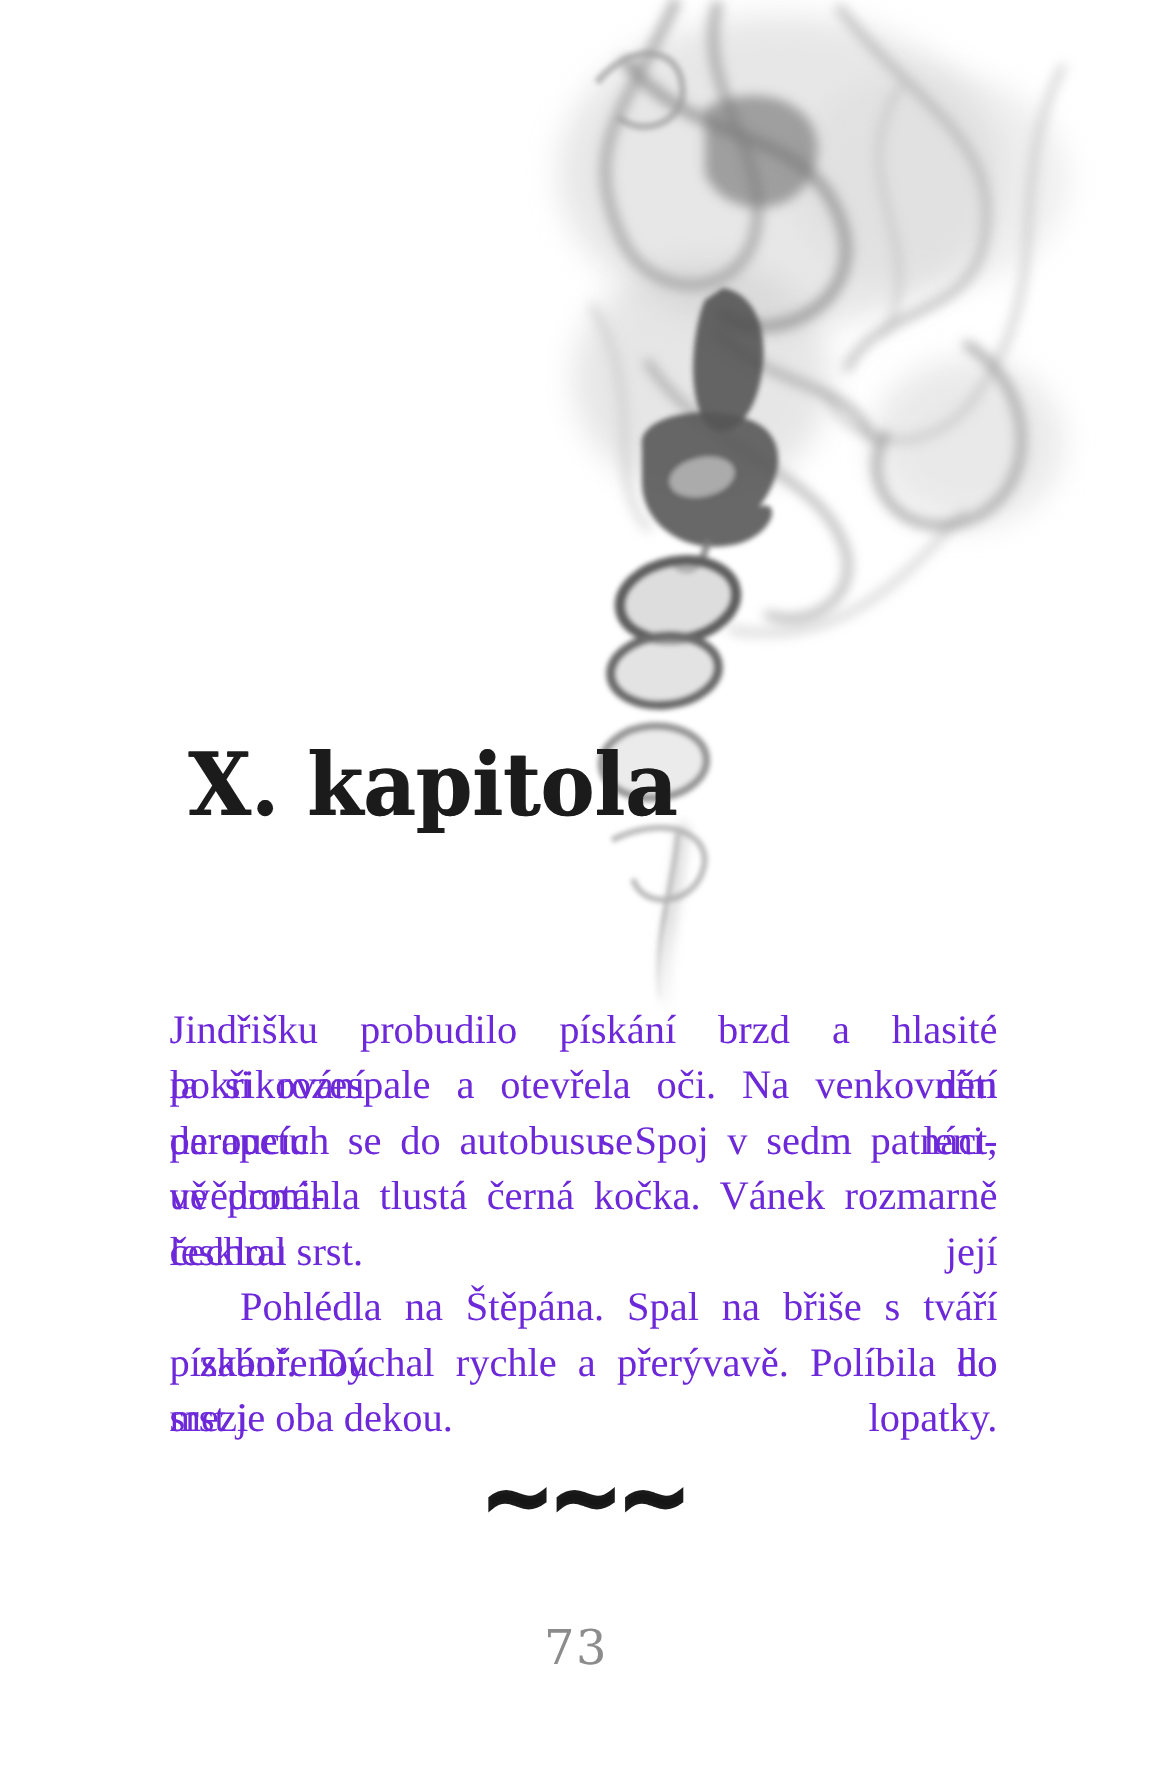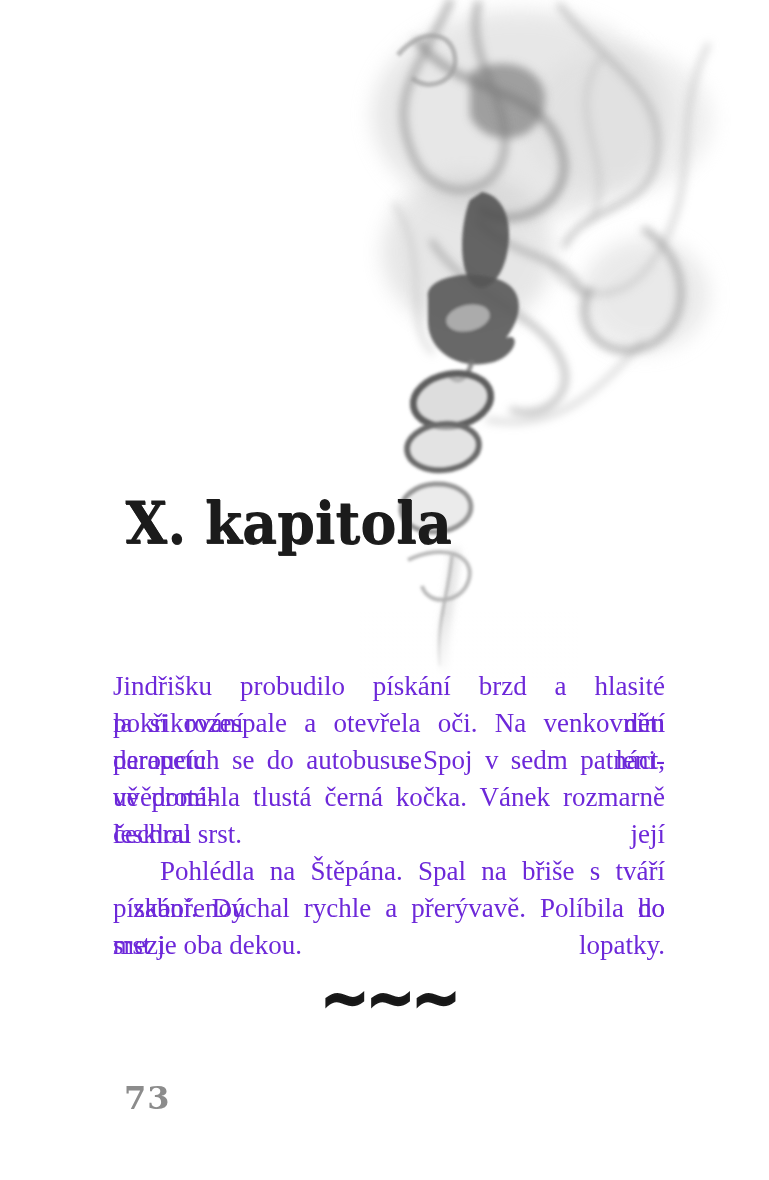--- a/index.html
+++ b/index.html
@@ -57,24 +57,24 @@
     font-family:"DejaVu Sans", sans-serif;
     font-weight:700;
     font-size:58px;
     line-height:72px;
     color:#161616;
     letter-spacing:-3px;
     -webkit-text-stroke:2.5px #1a1a1a;
   }
   .page-number{
     position:absolute;
-    left:124px;width:552px;top:1078px;height:40px;
-    text-align:left;
+    left:108px;width:552px;top:1078px;height:40px;
+    text-align:center;
     font-family:"DejaVu Serif", serif;
-    font-weight:700;
+    font-weight:400;
     font-size:32px;
     line-height:40px;
     color:#8c8c8c;
     letter-spacing:1px;
   }
 </style>
 </head>
 <body>
 
 <div class="page">

